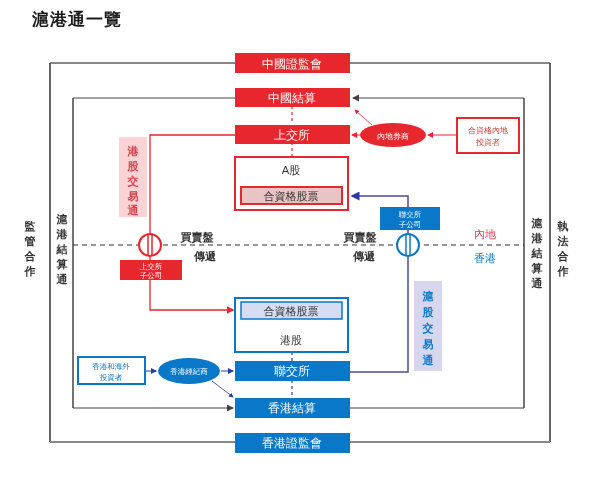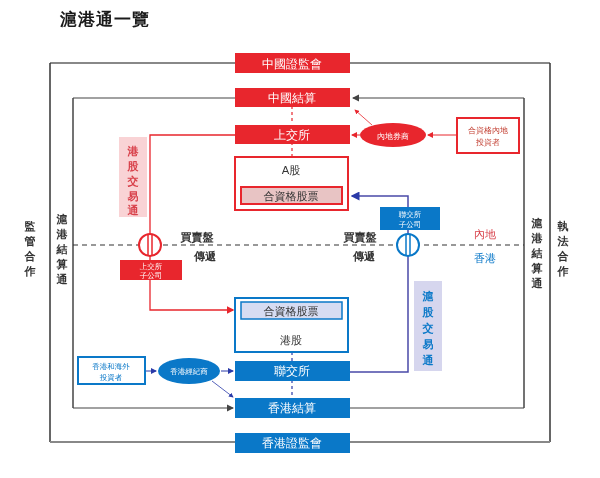--- a/index.html
+++ b/index.html
@@ -1,18 +1,18 @@
 <!DOCTYPE html>
 <html><head>
 <meta charset="utf-8">
 <style>
   html, body { margin:0; padding:0; background:#ffffff; }
   body { width:600px; height:478px; position:relative; overflow:hidden;
          font-family:"DejaVu Sans", sans-serif; }
-  .title { position:absolute; left:32px; top:8px; font-size:17px; font-weight:bold; color:#1a1a1a; letter-spacing:1px;margin-left:28px; }
+  .title { position:absolute; left:32px; top:8px; font-size:17px; font-weight:bold; color:#1a1a1a; letter-spacing:1px; }
   svg { position:absolute; left:0; top:0; }
   .lbl { font-family:"DejaVu Sans", sans-serif; }
 </style>
 </head>
 <body>
 
 <div class="title">滬港通一覽</div>
 
 <svg width="600" height="478" viewBox="0 0 600 478">
   <defs>

